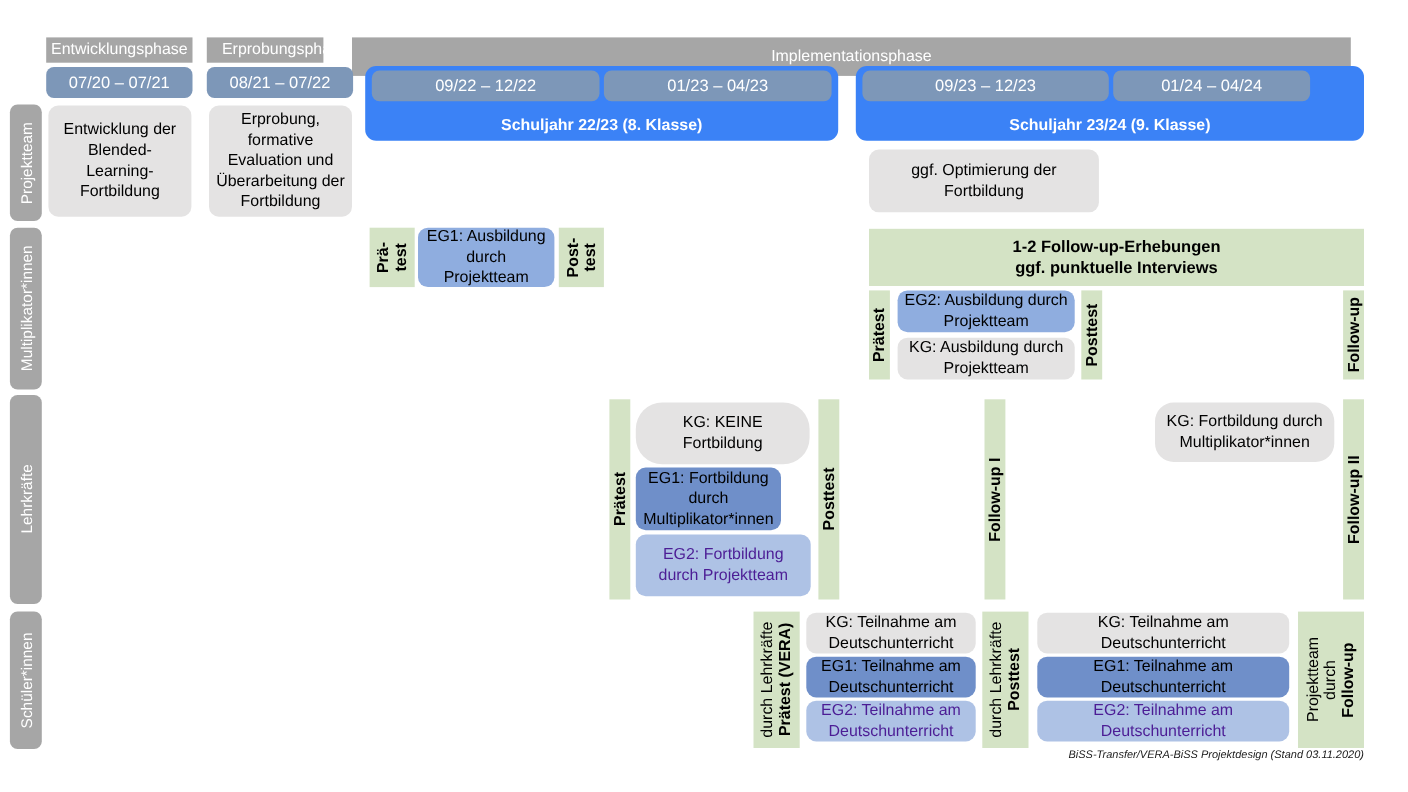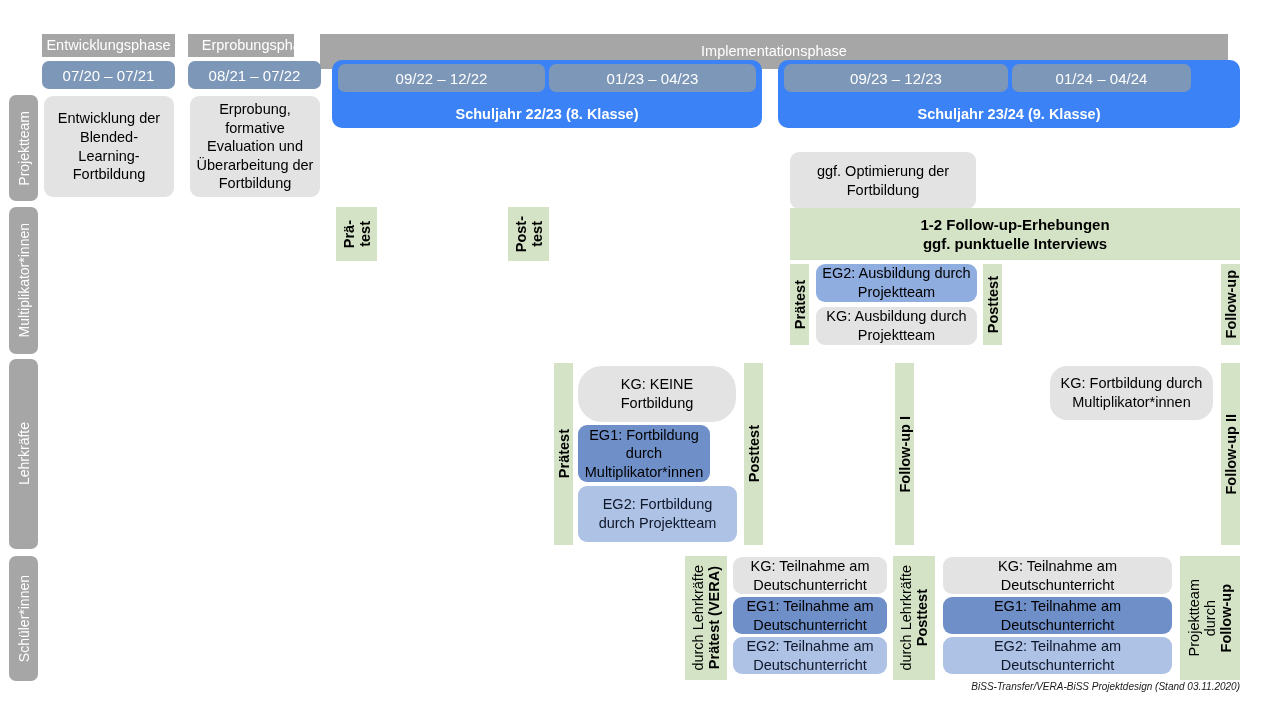--- a/index.html
+++ b/index.html
@@ -82,21 +82,21 @@
     display: flex;
     align-items: center;
     justify-content: center;
     text-align: center;
     font-size: 14.5px;
     line-height: 1.28;
     padding: 2px 6px;
   }
   .box.grey   { background: #e4e3e3; color: #000; }
   .box.blue-d { background: #6f8fc9; color: #000; }
-  .box.blue-l { background: #aec2e5; color: #0f172a; }
+  .box.blue-l { background: #aec2e5; color: #4c1d95; }
   .box.blue-m { background: #8faddf; color: #000; }
 
   
   .green {
     background: #d4e3c5;
     color: #000;
     display: flex;
     align-items: center;
     justify-content: center;
   }
@@ -210,29 +210,32 @@
   </div>
 
   <div class="abs box grey" style="left:44px; top:96px; width:130px; height:101px;">
     <span>Entwicklung der Blended-Learning-Fortbildung</span>
   </div>
 
   <div class="abs box grey" style="left:190px; top:96px; width:130px; height:101px;">
     <span>Erprobung, formative Evaluation und Überarbeitung der Fortbildung</span>
   </div>
 
-  <div class="abs box grey" style="left:790px; top:136px; width:186px; height:57px;margin-top:16px;">
+  <div class="abs box grey" style="left:790px; top:136px; width:209px; height:57px;">
     <span>ggf. Optimierung der Fortbildung</span>
   </div>
 
   <div class="abs green" style="left:336px; top:207px; width:41px; height:54px;">
     <span class="vtext">Prä-</span>
     <span class="vtext">test</span>
   </div>
 
+  <div class="abs box blue-m" style="left:380px; top:207px; width:124px; height:54px;">
+    <span>EG1: Ausbildung durch Projektteam</span>
+  </div>
 
   <div class="abs green" style="left:508px; top:207px; width:41px; height:54px;">
     <span class="vtext">Post-</span>
     <span class="vtext">test</span>
   </div>
 
   <div class="abs green-wide" style="left:790px; top:208px; width:450px; height:52px;">
     <div>
       <div>1-2 Follow-up-Erhebungen</div>
       <div>ggf. punktuelle Interviews</div>

